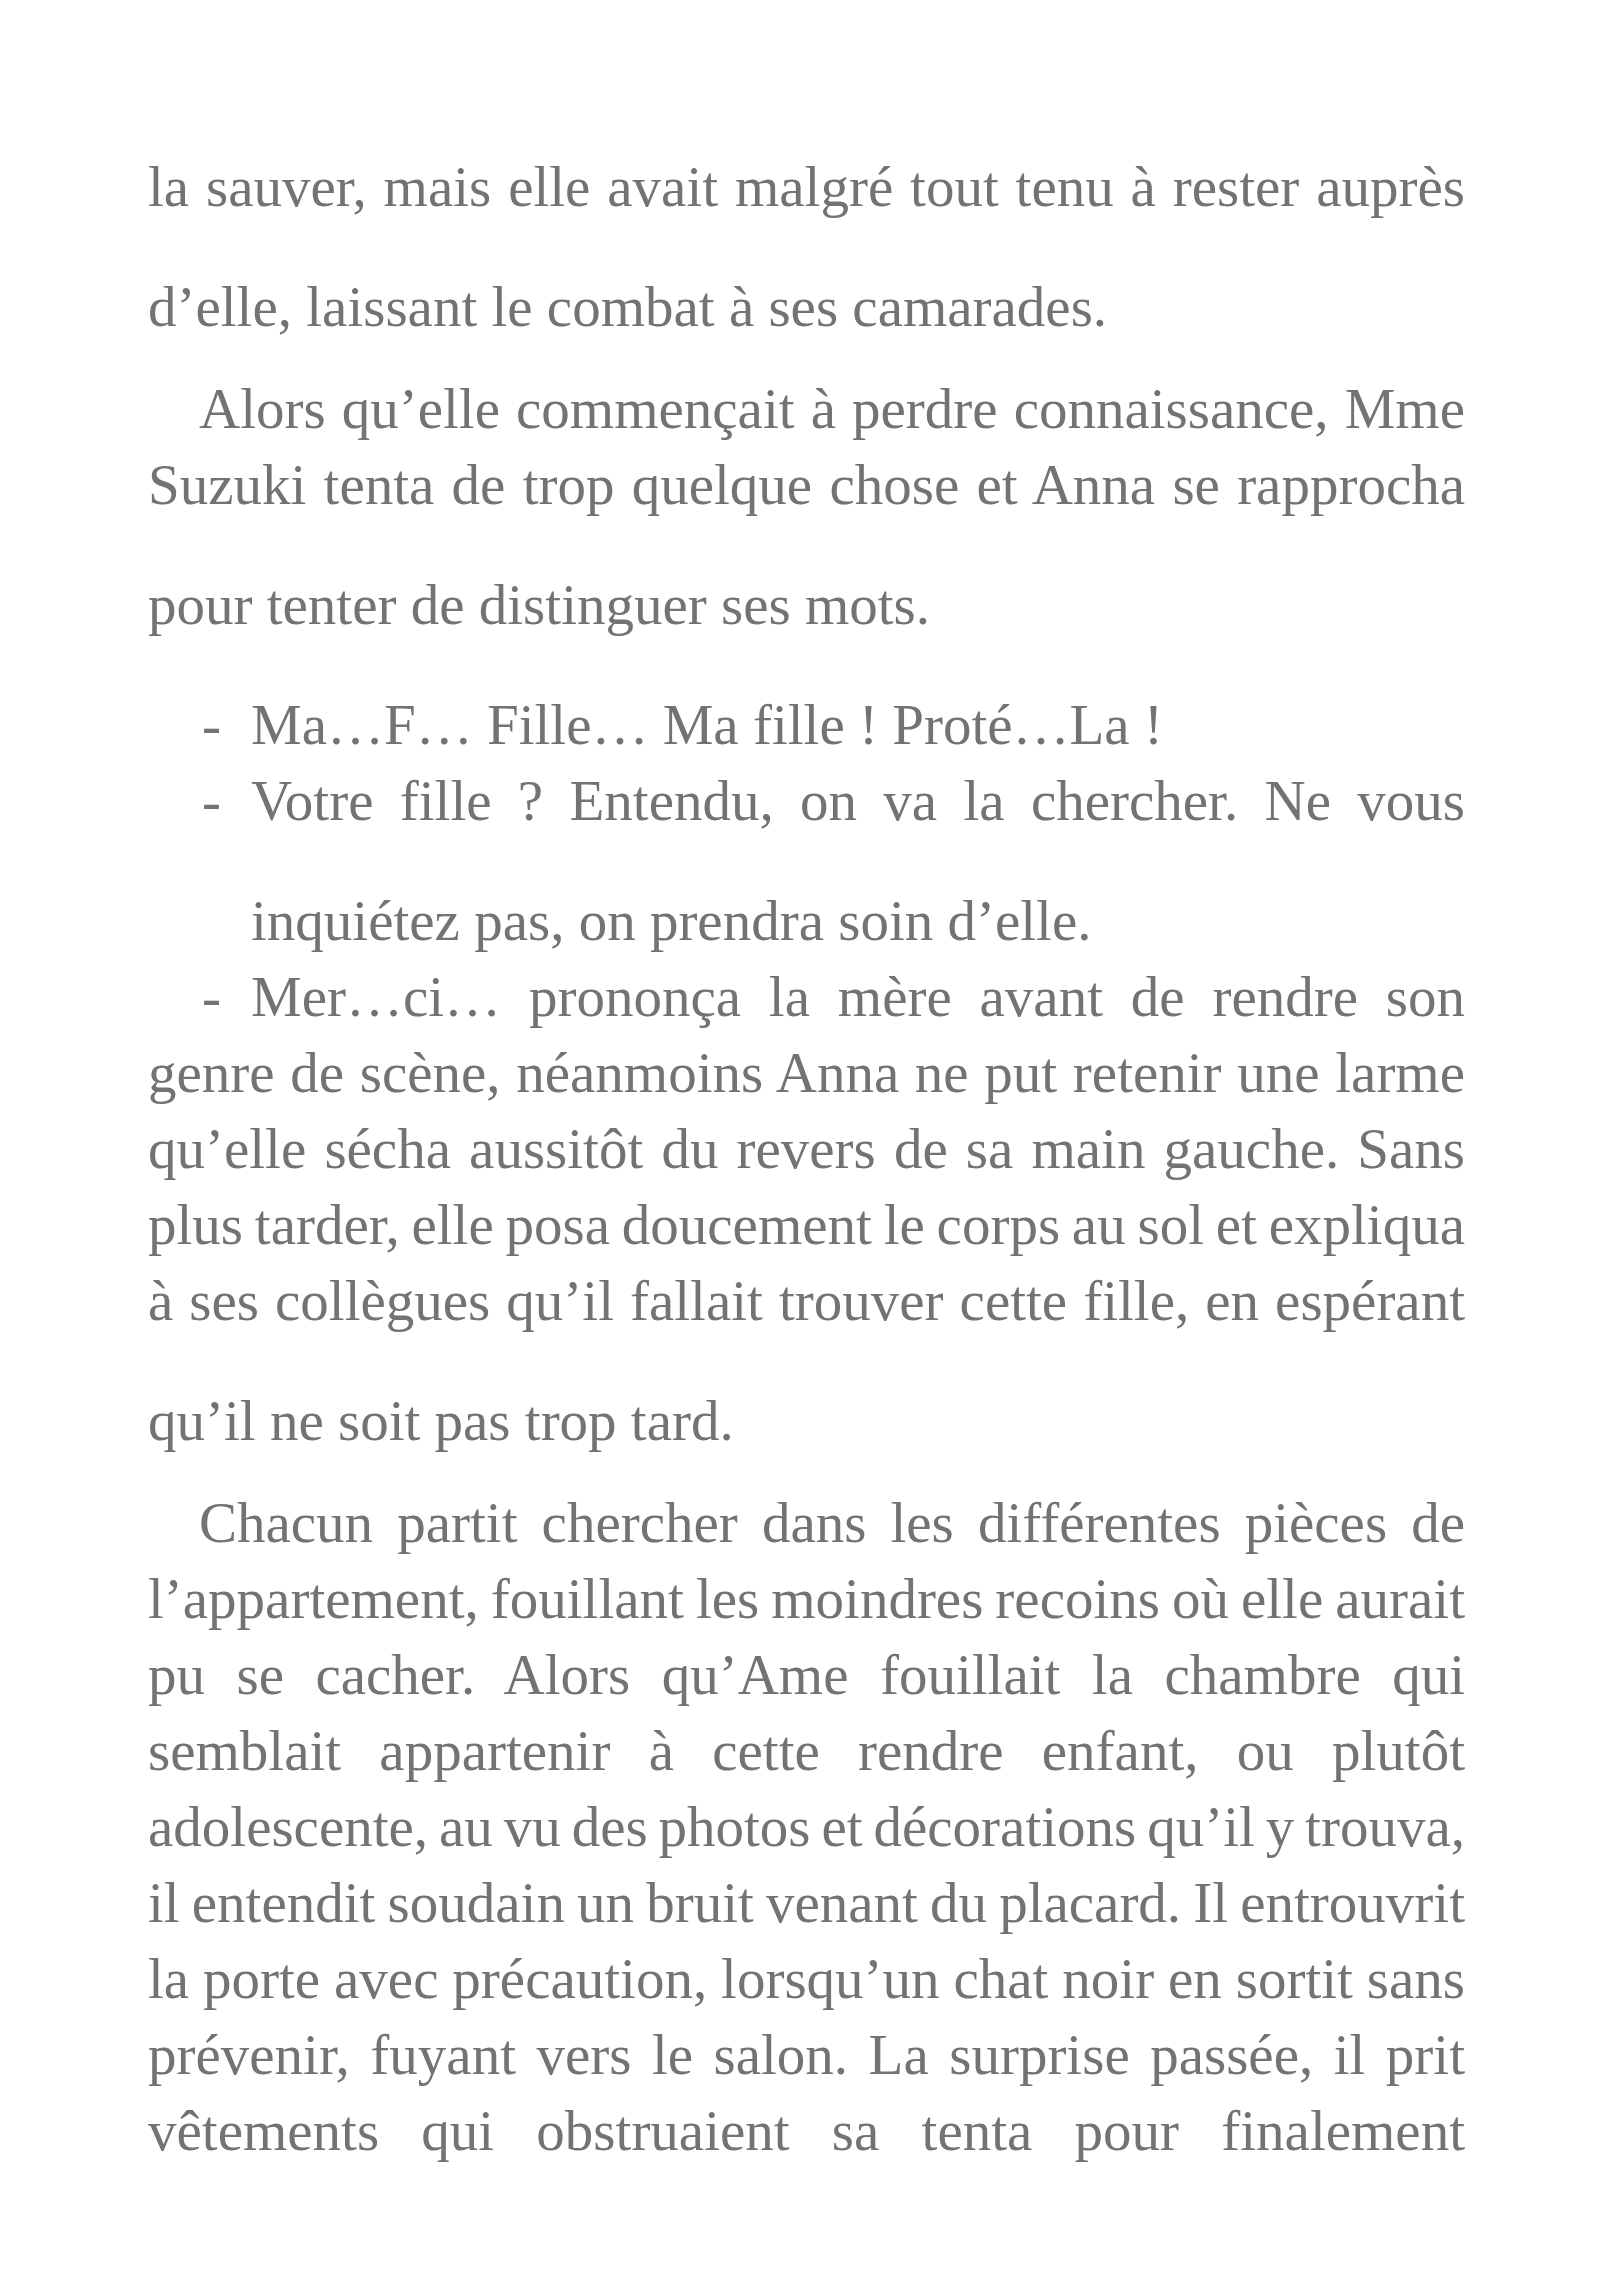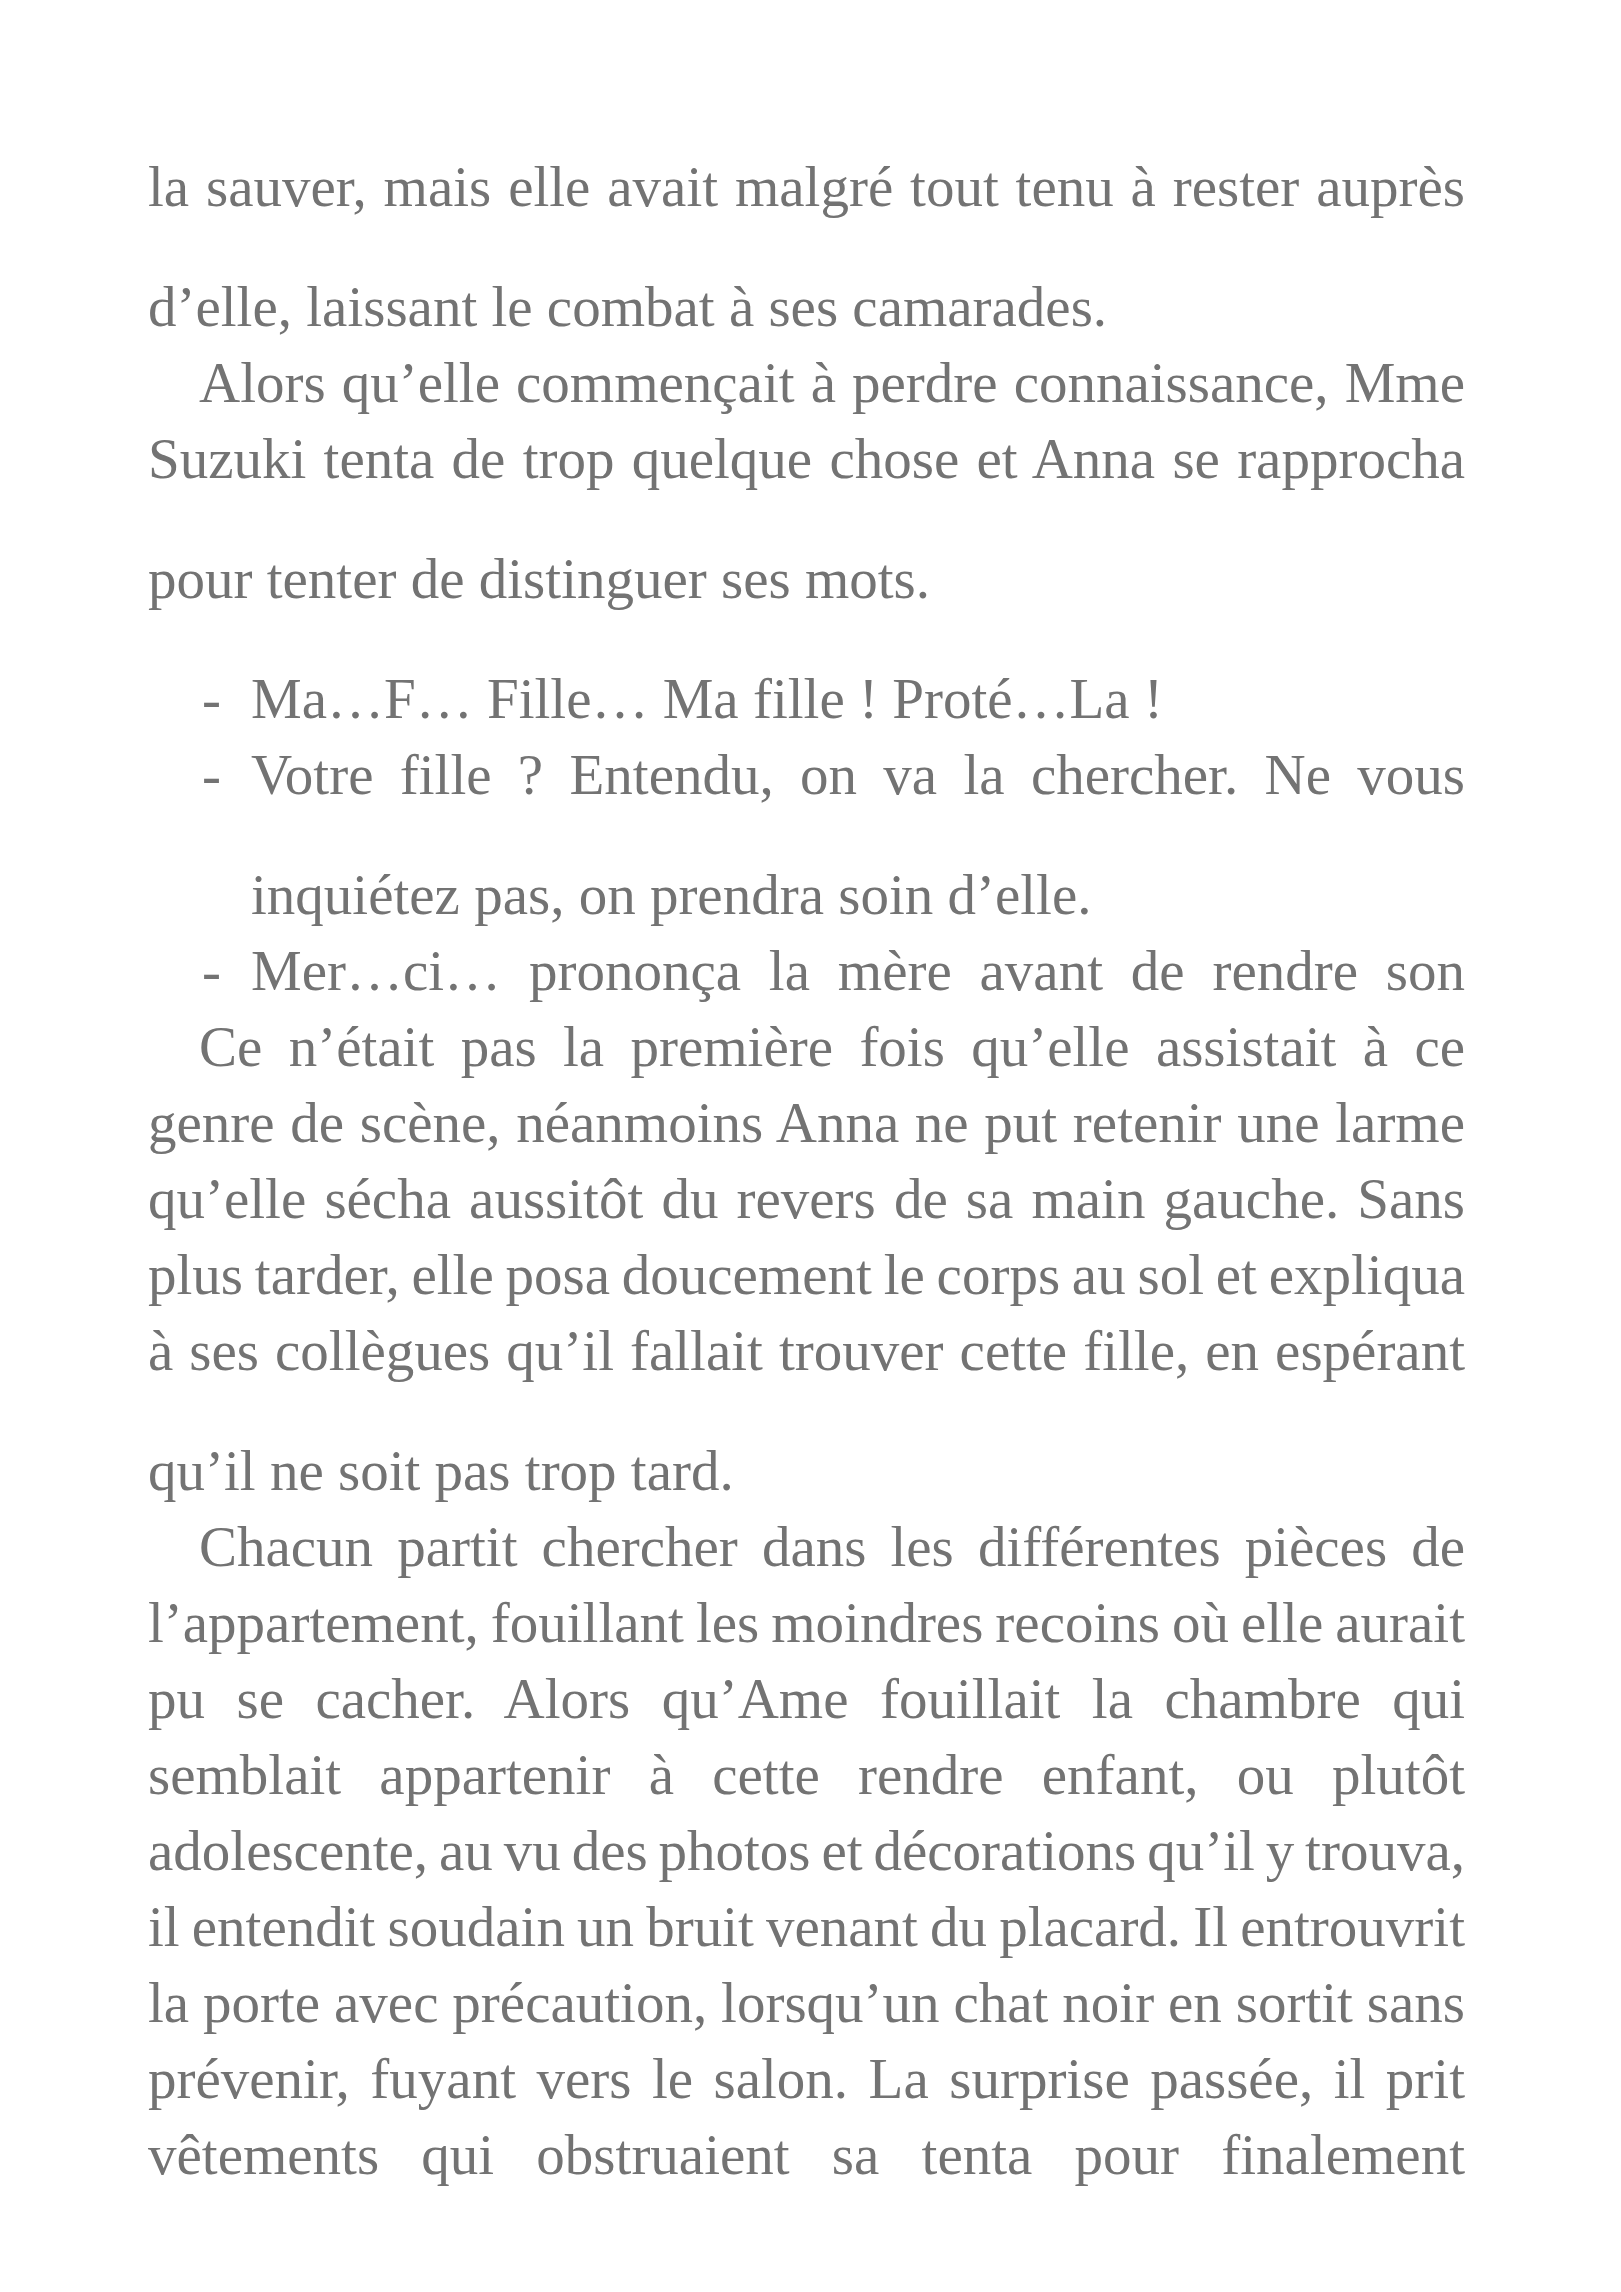--- a/index.html
+++ b/index.html
@@ -21,21 +21,21 @@
     height: 76px;
     line-height: 76px;
     text-align: justify;
     text-align-last: justify;
     color: #737373;
     overflow: visible;
   }
   
   .ll { text-align-last: left; margin-top: 44px; }
   
-  .ind { text-indent: 51px; }
+  .ind { text-indent: 51px; margin-top: 26px; }
   
   .df { padding-left: 54px; }
   
   .dc { padding-left: 103px; }
   .dash { display: inline-block; width: 49px; text-indent: 0; }
   
   .t1 { word-spacing: -2.5px; }
   .t2 { word-spacing: -5.9px; }
 </style>
 </head>
@@ -48,21 +48,20 @@
   <div class="ln">Suzuki tenta de trop quelque chose et Anna se rapprocha</div>
   <div class="ln ll">pour tenter de distinguer ses mots.</div>
 
   <div class="ln ll df"><span class="dash">-</span><span>Ma…F… Fille… Ma fille ! Proté…La !</span></div>
 
   <div class="ln df"><span class="dash">-</span><span>Votre fille ? Entendu, on va la chercher. Ne vous</span></div>
   <div class="ln ll dc">inquiétez pas, on prendra soin d’elle.</div>
 
   <div class="ln df"><span class="dash">-</span><span>Mer…ci… prononça la mère avant de rendre son</span></div>
 
-  <div class="ln ind">Ce n’était pas la première fois qu’elle assistait à ce</div>
   <div class="ln t1">genre de scène, néanmoins Anna ne put retenir une larme</div>
   <div class="ln">qu’elle sécha aussitôt du revers de sa main gauche. Sans</div>
   <div class="ln t2">plus tarder, elle posa doucement le corps au sol et expliqua</div>
   <div class="ln">à ses collègues qu’il fallait trouver cette fille, en espérant</div>
   <div class="ln ll">qu’il ne soit pas trop tard.</div>
 
   <div class="ln ind">Chacun partit chercher dans les différentes pièces de</div>
   <div class="ln t2">l’appartement, fouillant les moindres recoins où elle aurait</div>
   <div class="ln">pu se cacher. Alors qu’Ame fouillait la chambre qui</div>
   <div class="ln">semblait appartenir à cette rendre enfant, ou plutôt</div>

